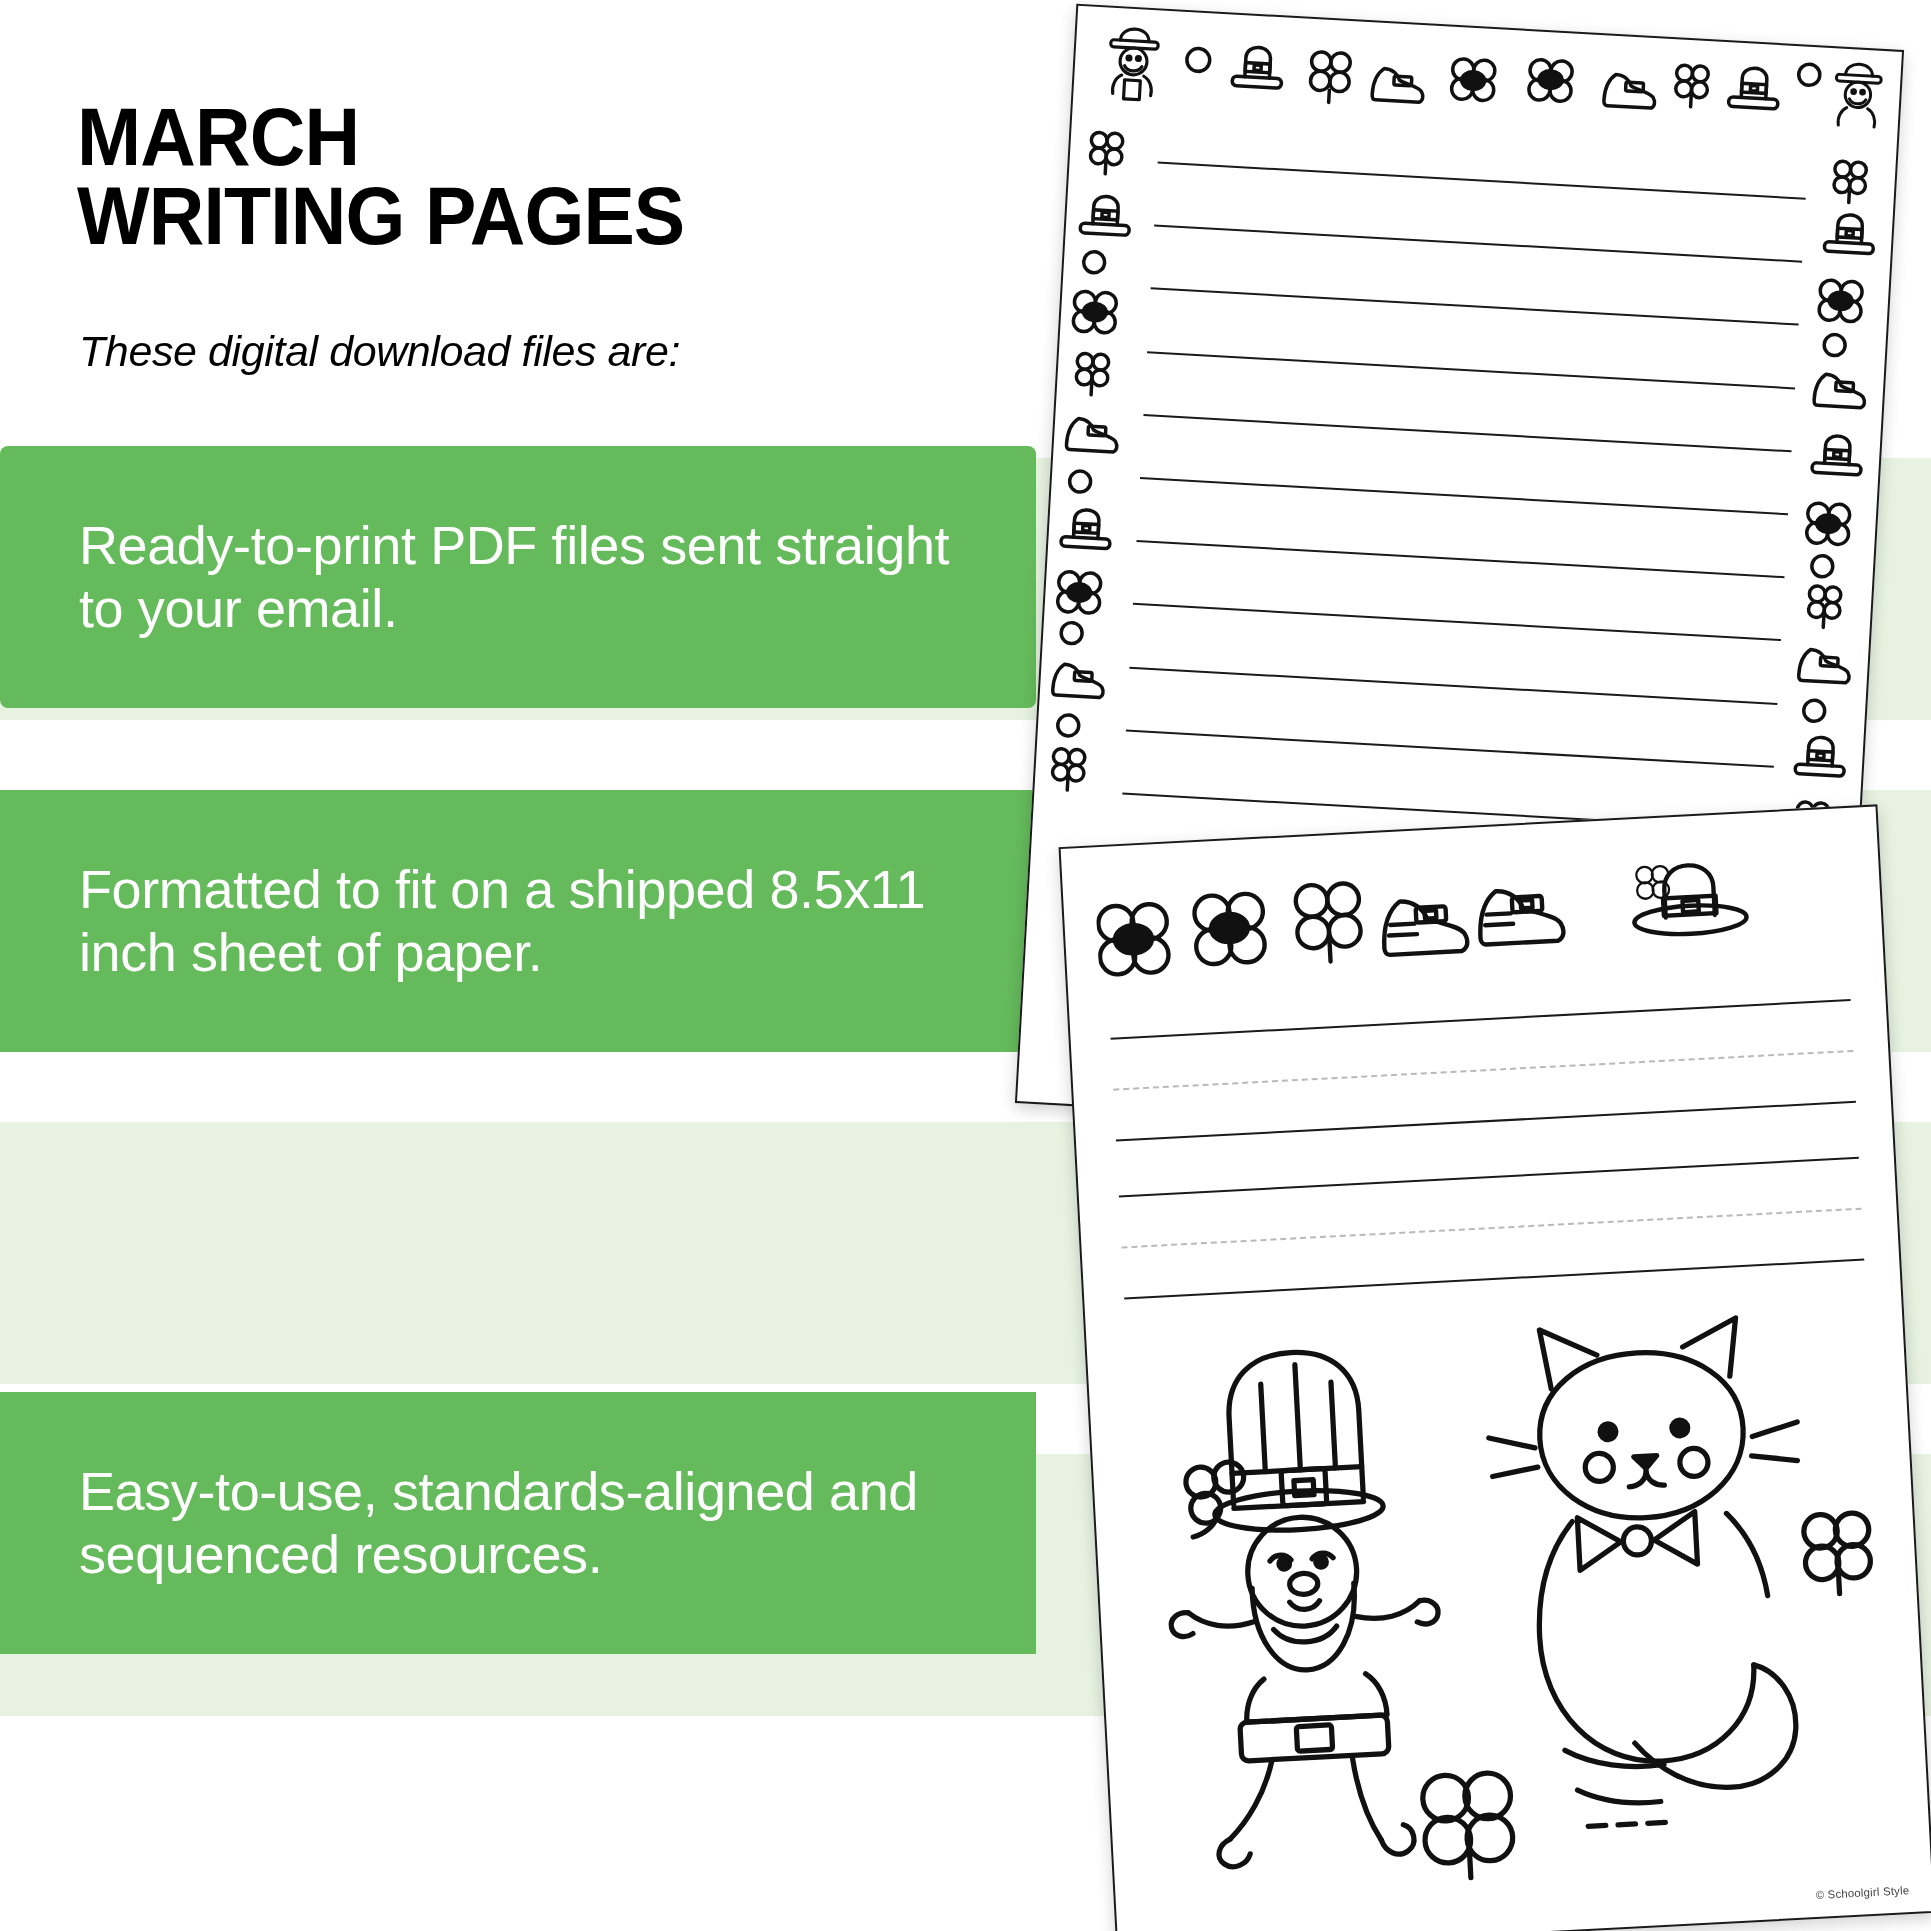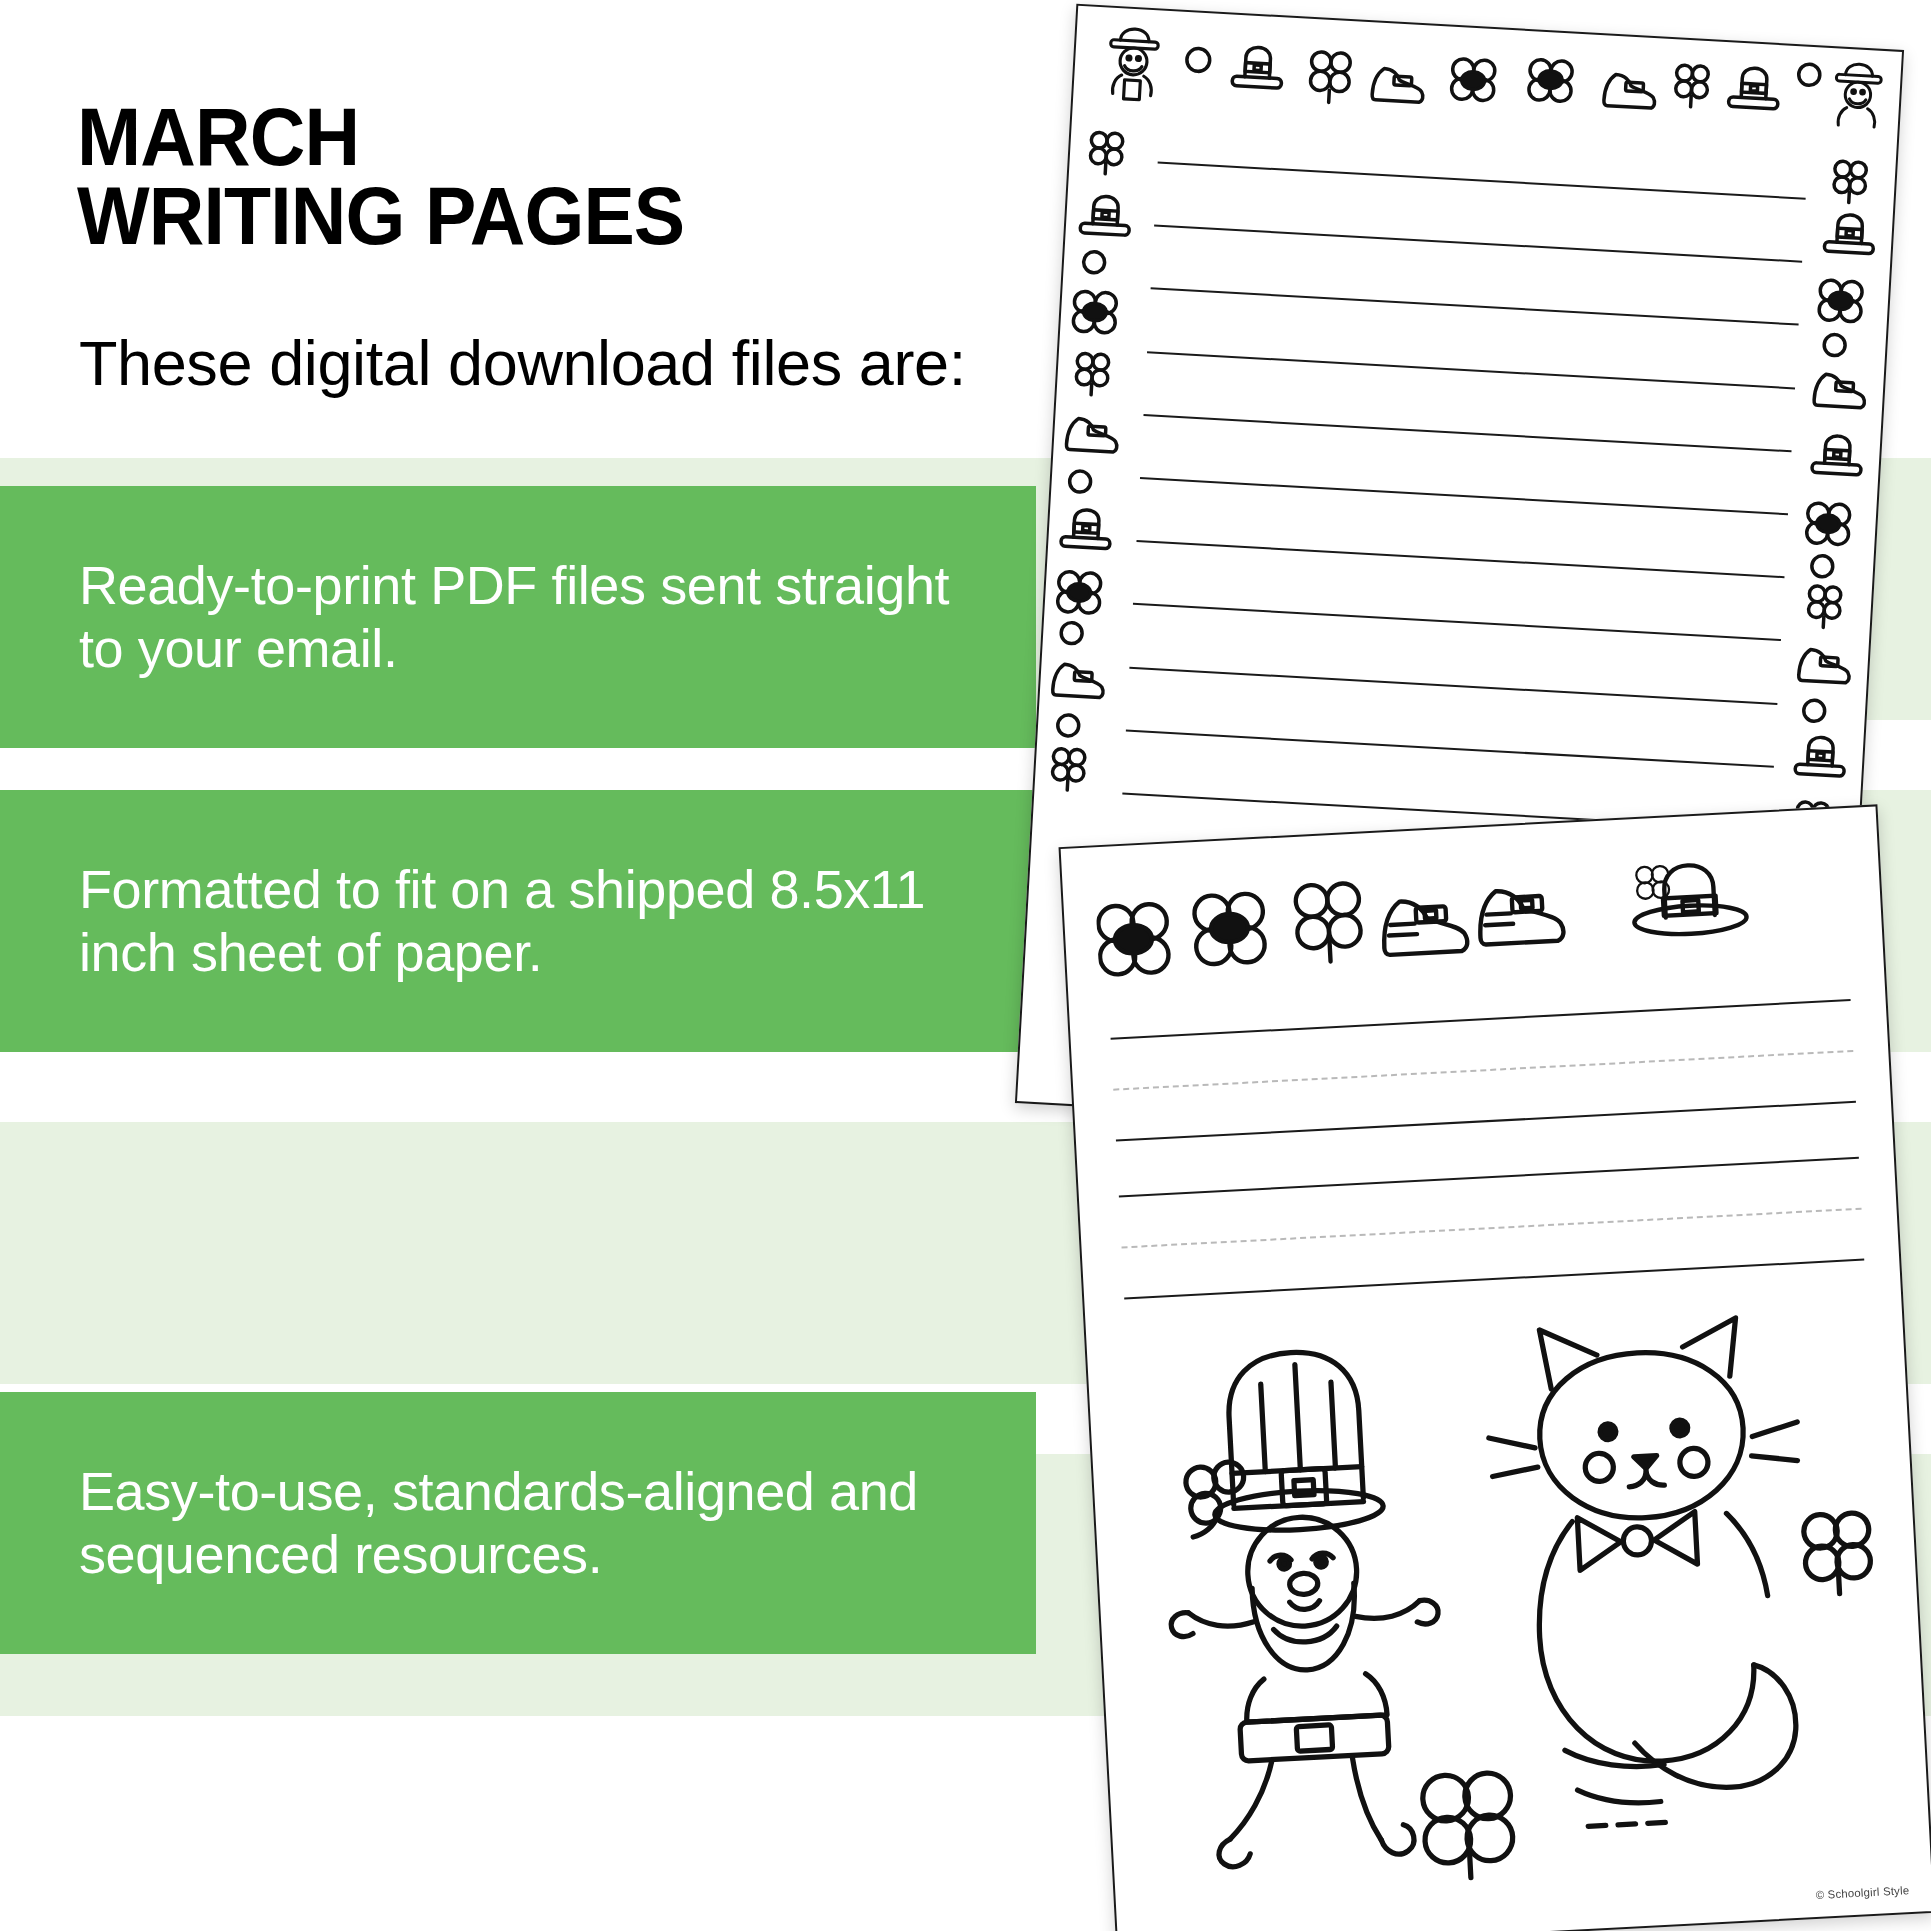--- a/index.html
+++ b/index.html
@@ -50,21 +50,22 @@
     letter-spacing: -0.9px;
     color: #000000;
     font-family: "Liberation Sans", sans-serif;
     transform: scaleX(0.95);
     transform-origin: left center;
   }
   #subtitle {
     position: absolute;
     left: 79px;
     top: 327px;
-    font-size: 63px;
+    font-size: 43px;
+    font-style: italic;
     color: #000000;
     letter-spacing: -0.4px;
   }
 
   
   .band {
     position: absolute;
     left: 0;
     width: 1036px;
     background: #65bb5c;
@@ -157,21 +158,21 @@
 
 <div id="left-col">
 
   <div id="title-block">
     <div class="title-line">MARCH</div>
     <div class="title-line">WRITING PAGES</div>
   </div>
 
   <div id="subtitle">These digital download files are:</div>
 
-  <div class="band" style="top:486px;height:262px;">
+  <div class="band" style="top:446px;height:262px;border-radius:8px;">
     <div class="band-text">Ready-to-print PDF files sent straight to your email.</div>
   </div>
 
   <div class="band" style="top:790px;height:262px;">
     <div class="band-text">Formatted to fit on a shipped 8.5x11 inch sheet of paper.</div>
   </div>
 
 
   <div class="band" style="top:1392px;height:262px;">
     <div class="band-text">Easy-to-use, standards-aligned and sequenced resources.</div>

